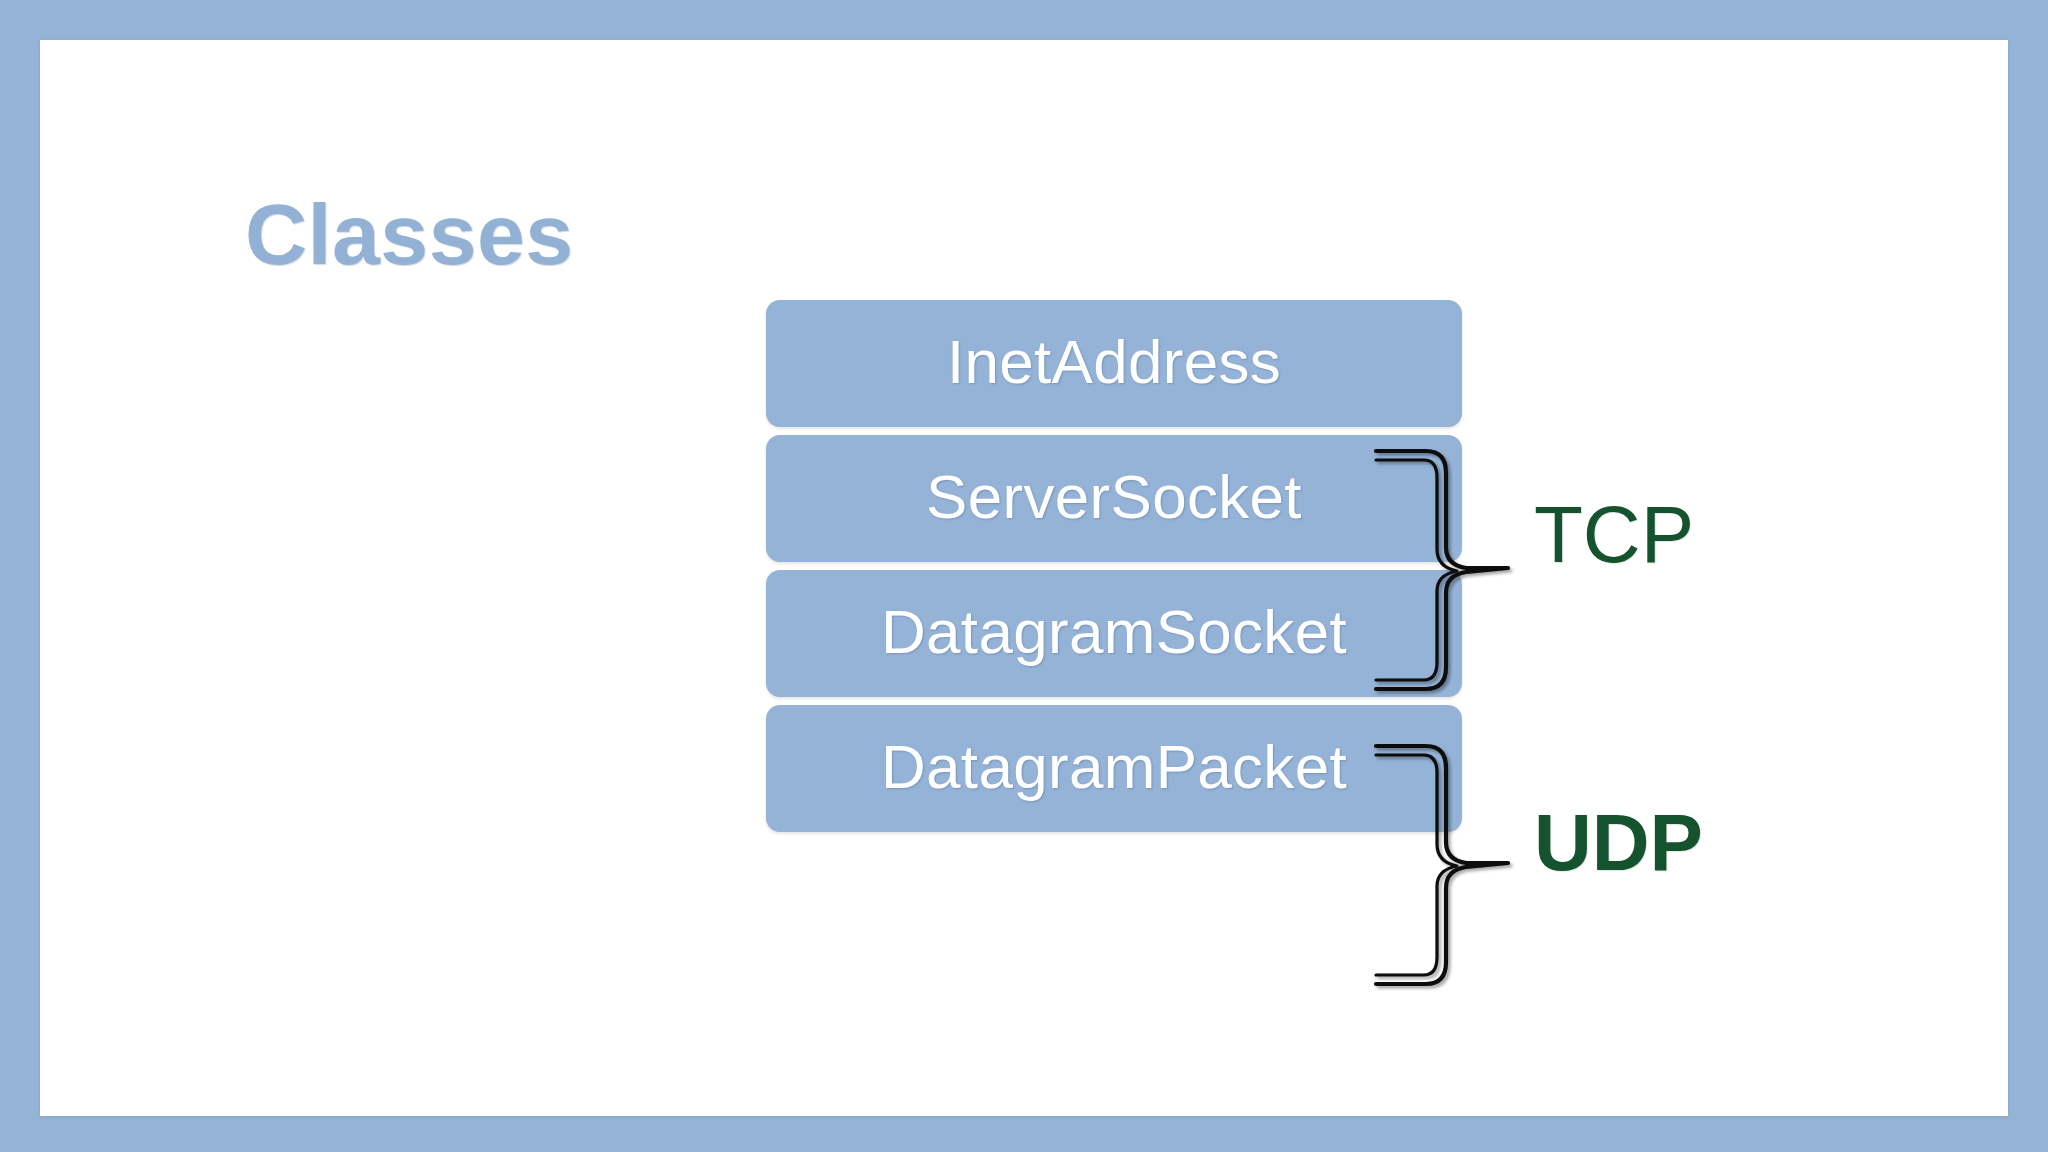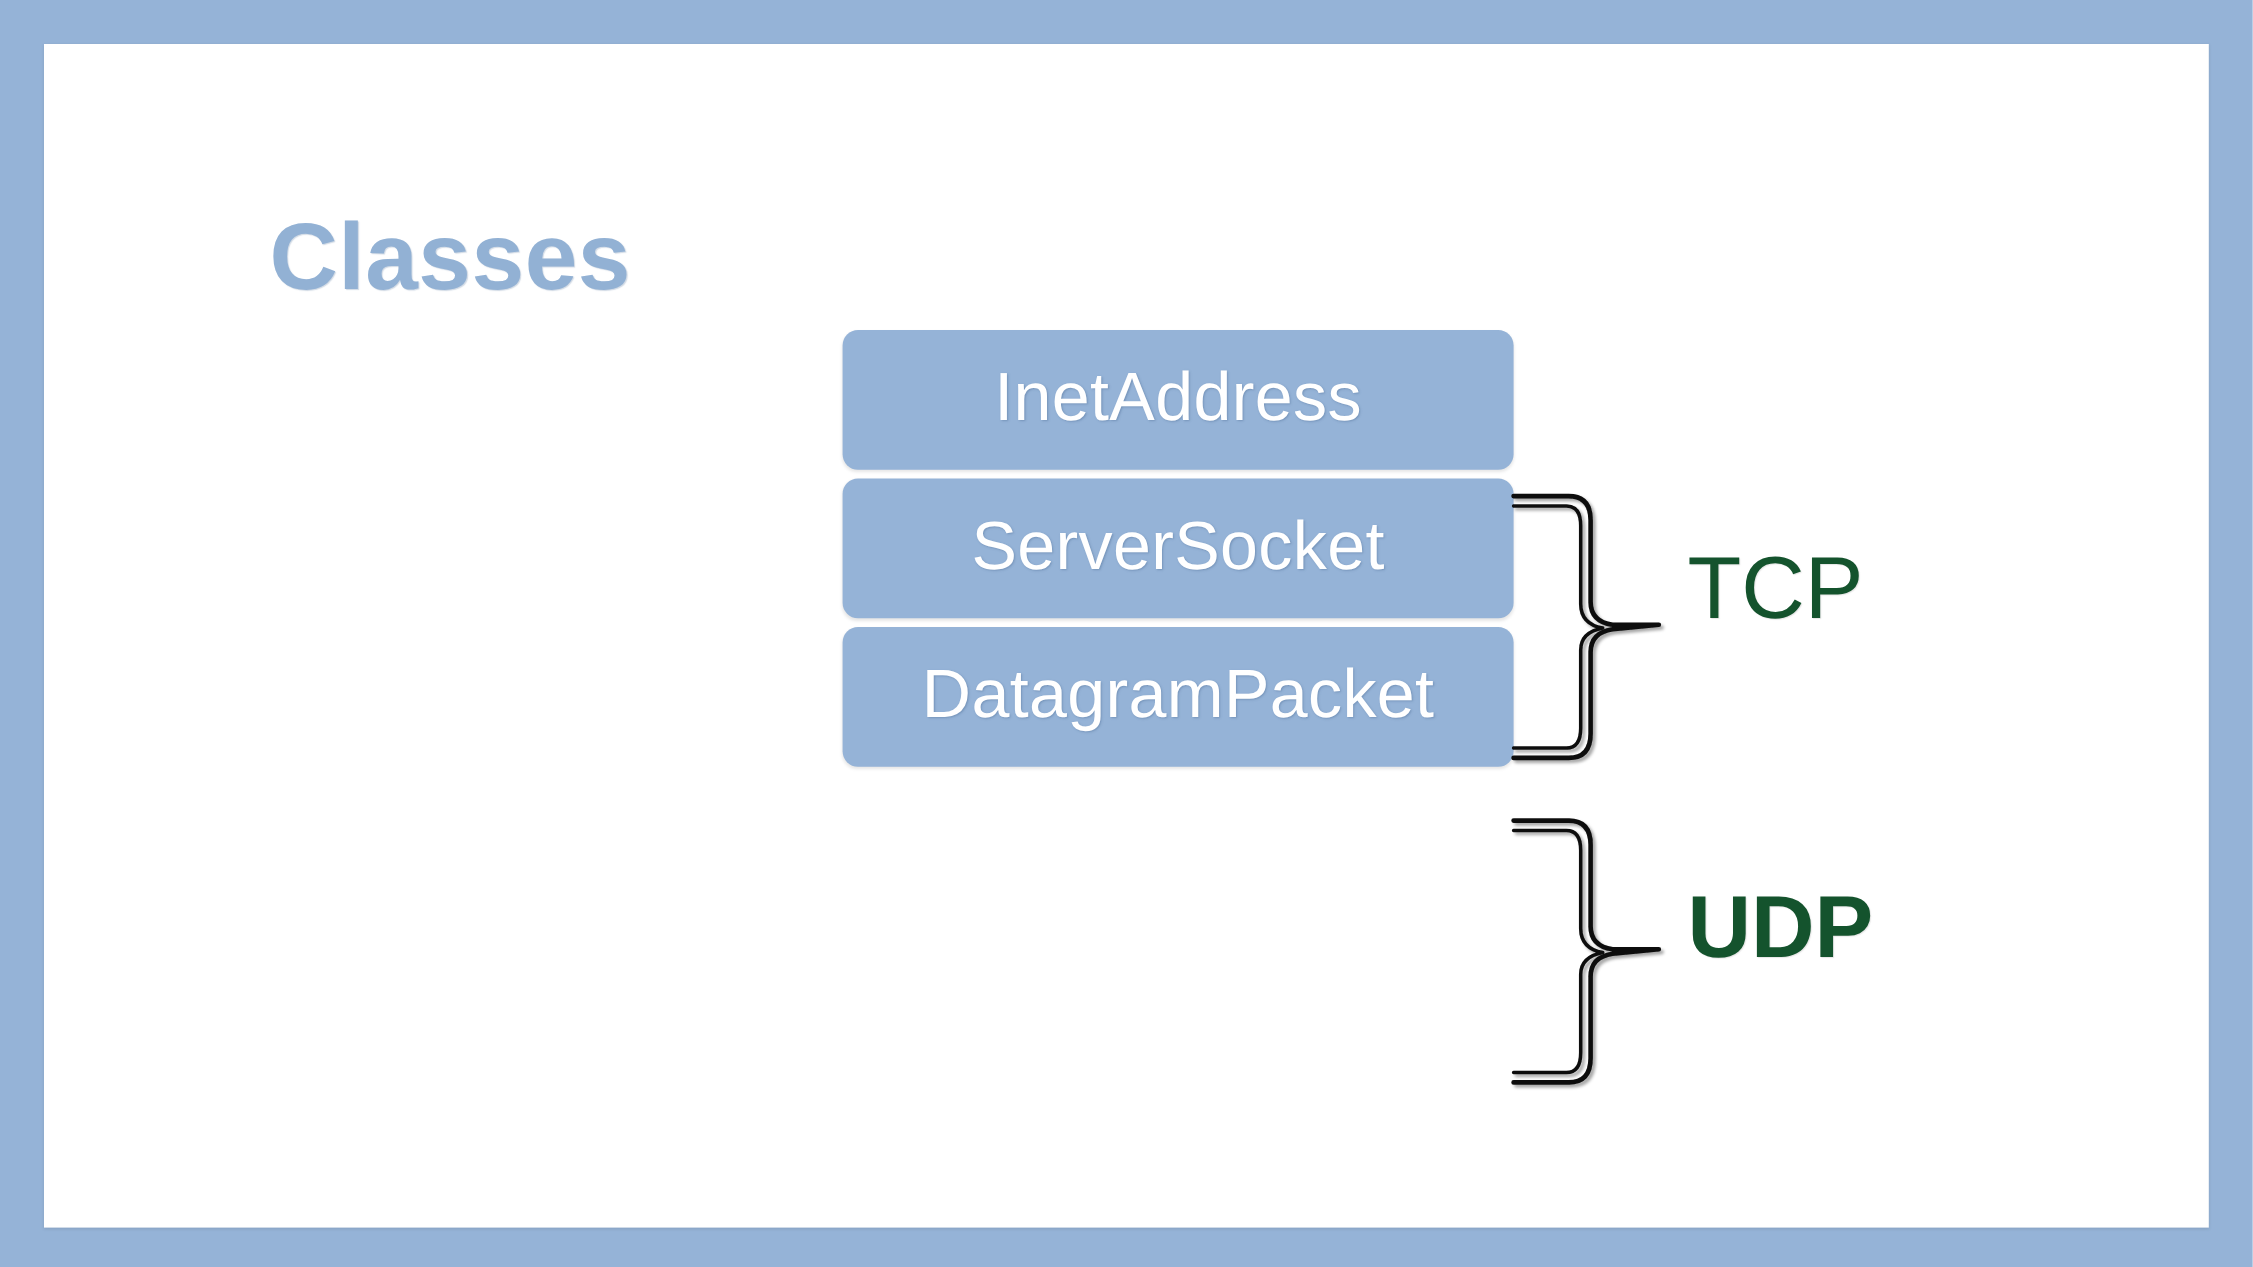--- a/index.html
+++ b/index.html
@@ -49,21 +49,21 @@
   
   #class-stack {
     position: absolute;
     left: 726px;
     top: 260px;
     width: 590px;
   }
 
   .class-box {
     position: relative;
-    width: 610px;
+    width: 696px;
     height: 127px;
     margin-bottom: 8px;
     background: #95b3d7;
     border-radius: 14px;
     display: flex;
     align-items: center;
     justify-content: center;
     box-shadow: 0 2px 3px rgba(0,0,0,0.10);
   }
 
@@ -136,20 +136,23 @@
 
       <div class="class-box">
         <span class="class-box-label">InetAddress</span>
       </div>
 
 
       <div class="class-box">
         <span class="class-box-label">ServerSocket</span>
       </div>
 
+      <div class="class-box">
+        <span class="class-box-label">DatagramSocket</span>
+      </div>
 
       <div class="class-box">
         <span class="class-box-label">DatagramPacket</span>
       </div>
 
     </div>
 
     <div class="brace-group" id="brace-group-tcp">
       <svg class="brace-svg" width="160" height="250" viewBox="0 0 160 250">
         <defs>

